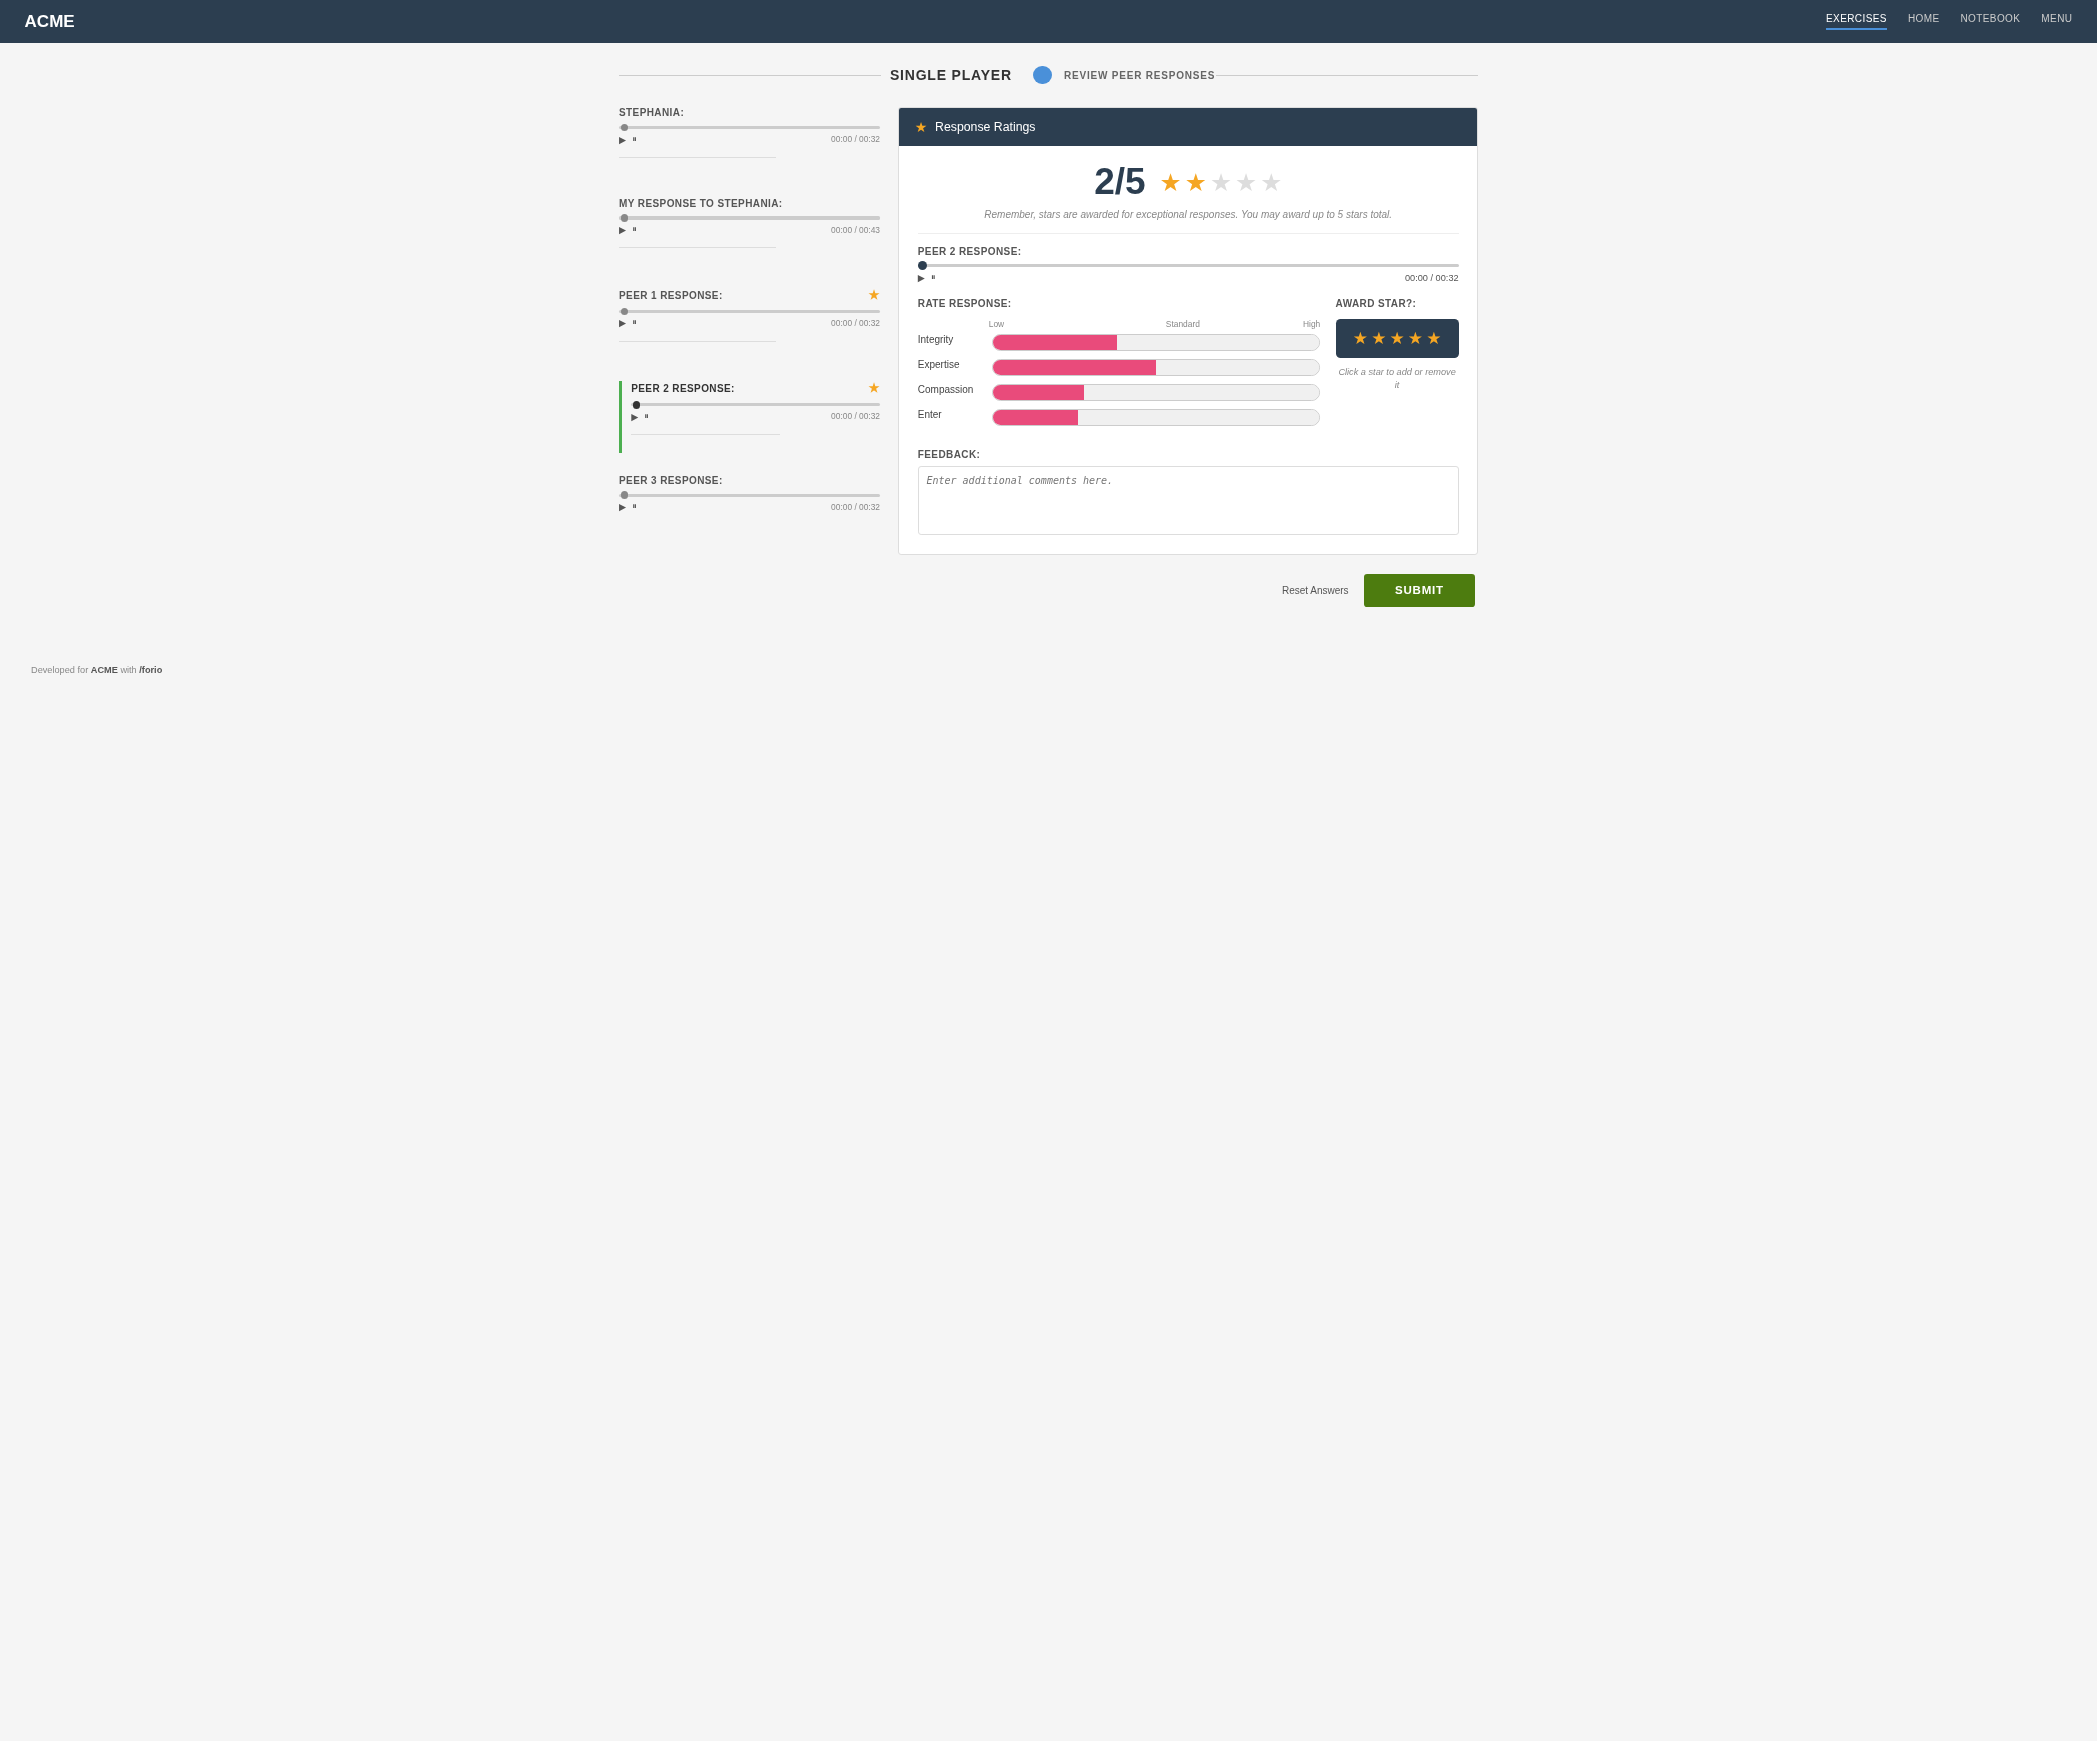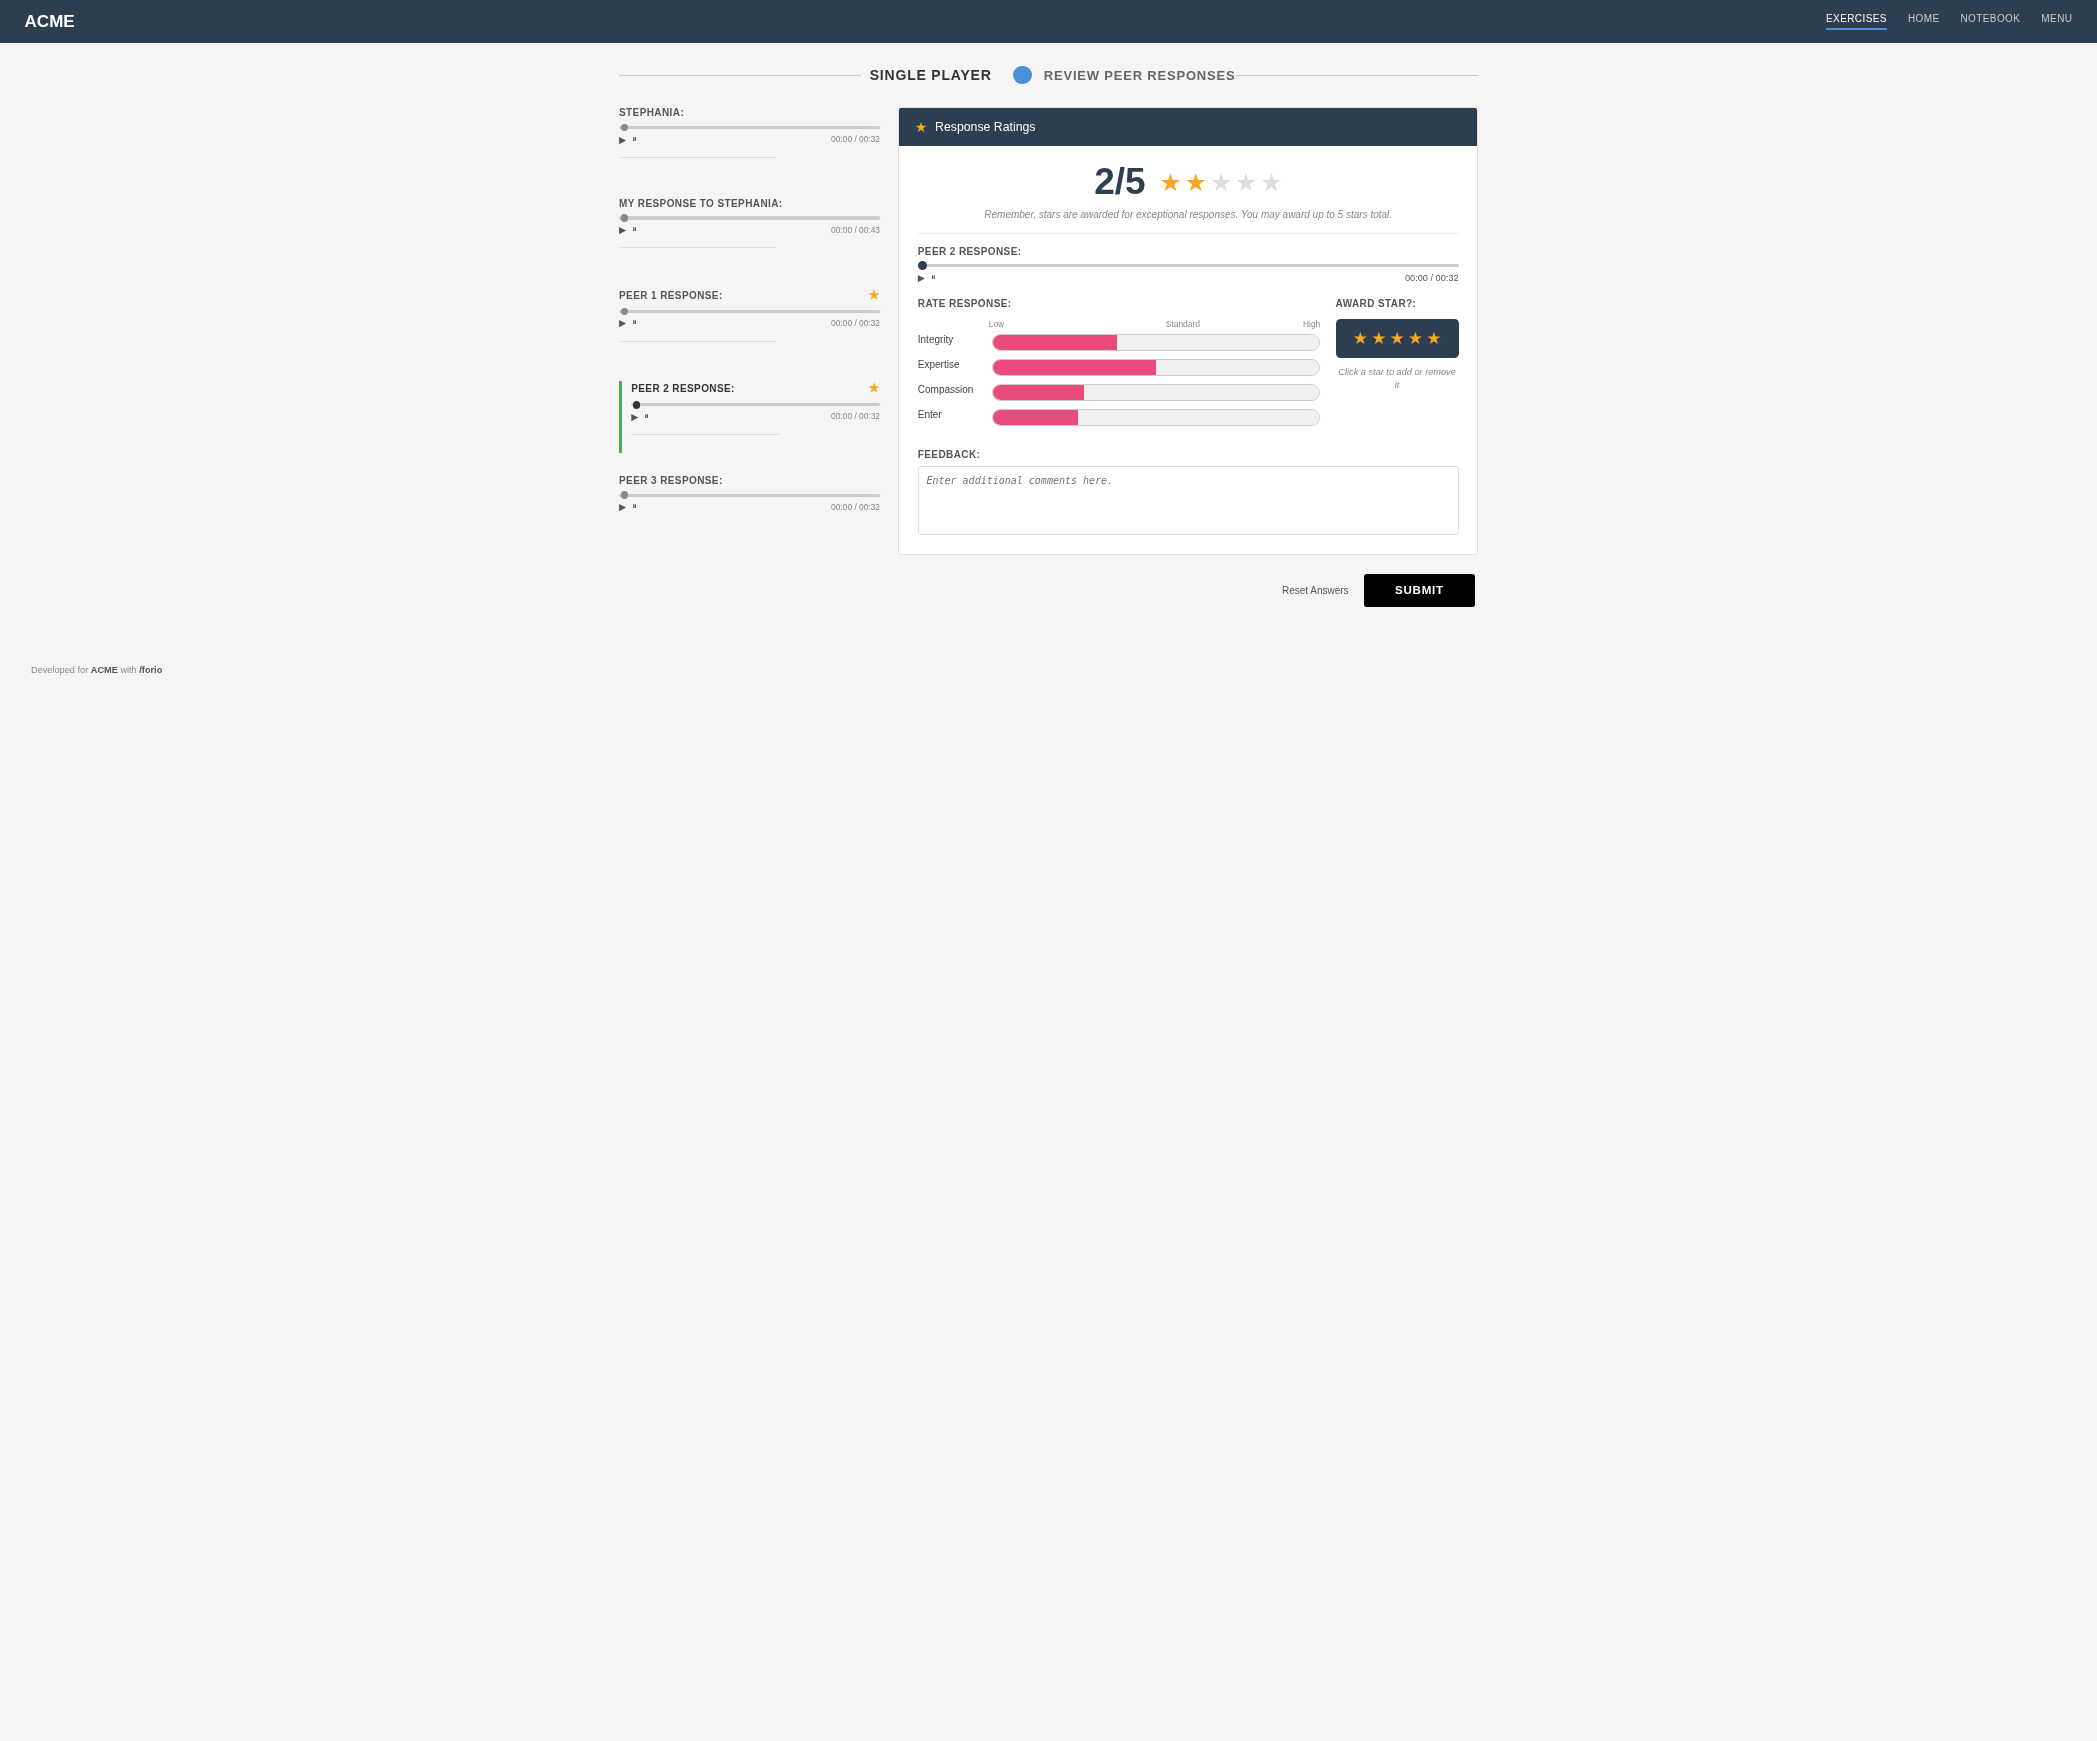--- a/index.html
+++ b/index.html
@@ -62,21 +62,21 @@
       margin: 0 9.2px;
     }
     .tab-dot {
       width: 18.4px;
       height: 18.4px;
       border-radius: 50%;
       background: #4a90d9;
       margin: 0 12.3px;
     }
     .tab-label-peer {
-      font-size: 13px;
+      font-size: 10px;
       font-weight: 600;
       letter-spacing: 0.8px;
       color: #666;
       margin-right: 1px;
     }
 
     
     .content-layout {
       display: flex;
       gap: 18.4px;
@@ -365,21 +365,21 @@
       margin-top: 18.4px;
       padding-right: 3.1px;
     }
     .reset-link {
       font-size: 10px;
       color: #555;
       cursor: pointer;
       text-decoration: none;
     }
     .submit-btn {
-      background: #000000;
+      background: #4d7c0f;
       color: #fff;
       font-size: 11.5px;
       font-weight: 700;
       letter-spacing: 0.8px;
       border: none;
       border-radius: 3.1px;
       padding: 10.7px 31px;
       cursor: pointer;
     }
 

